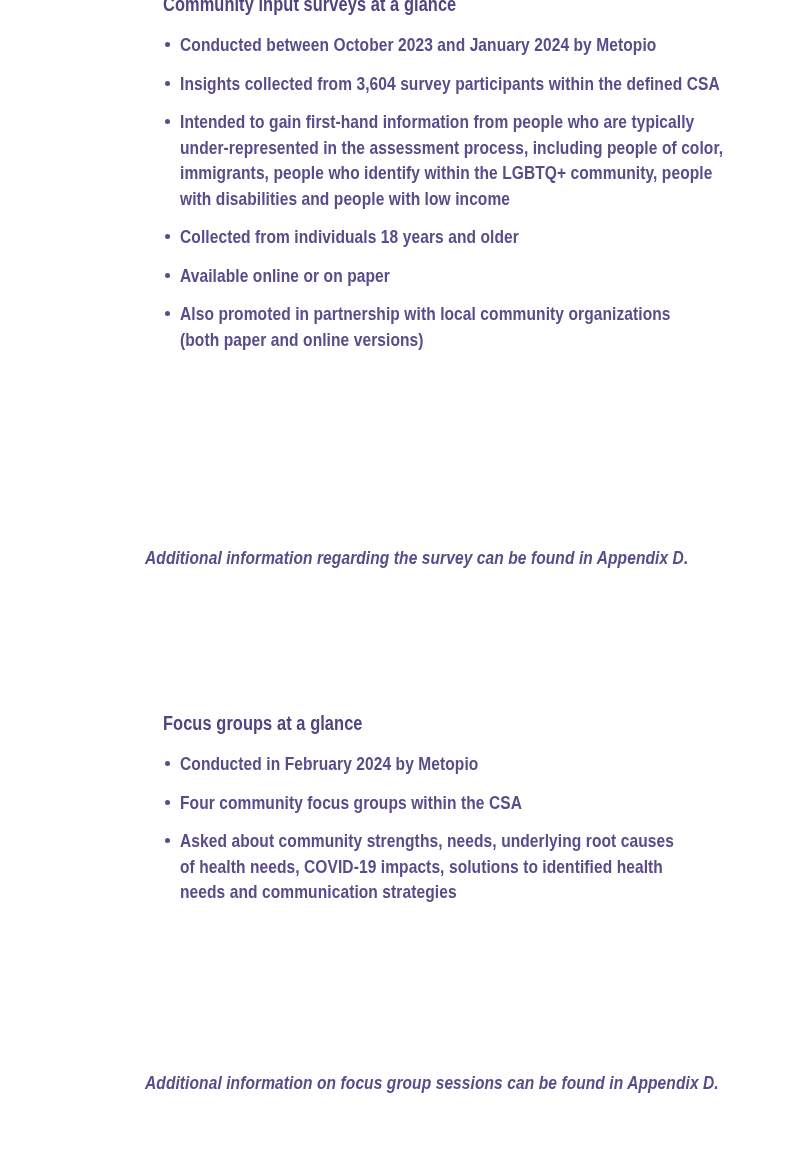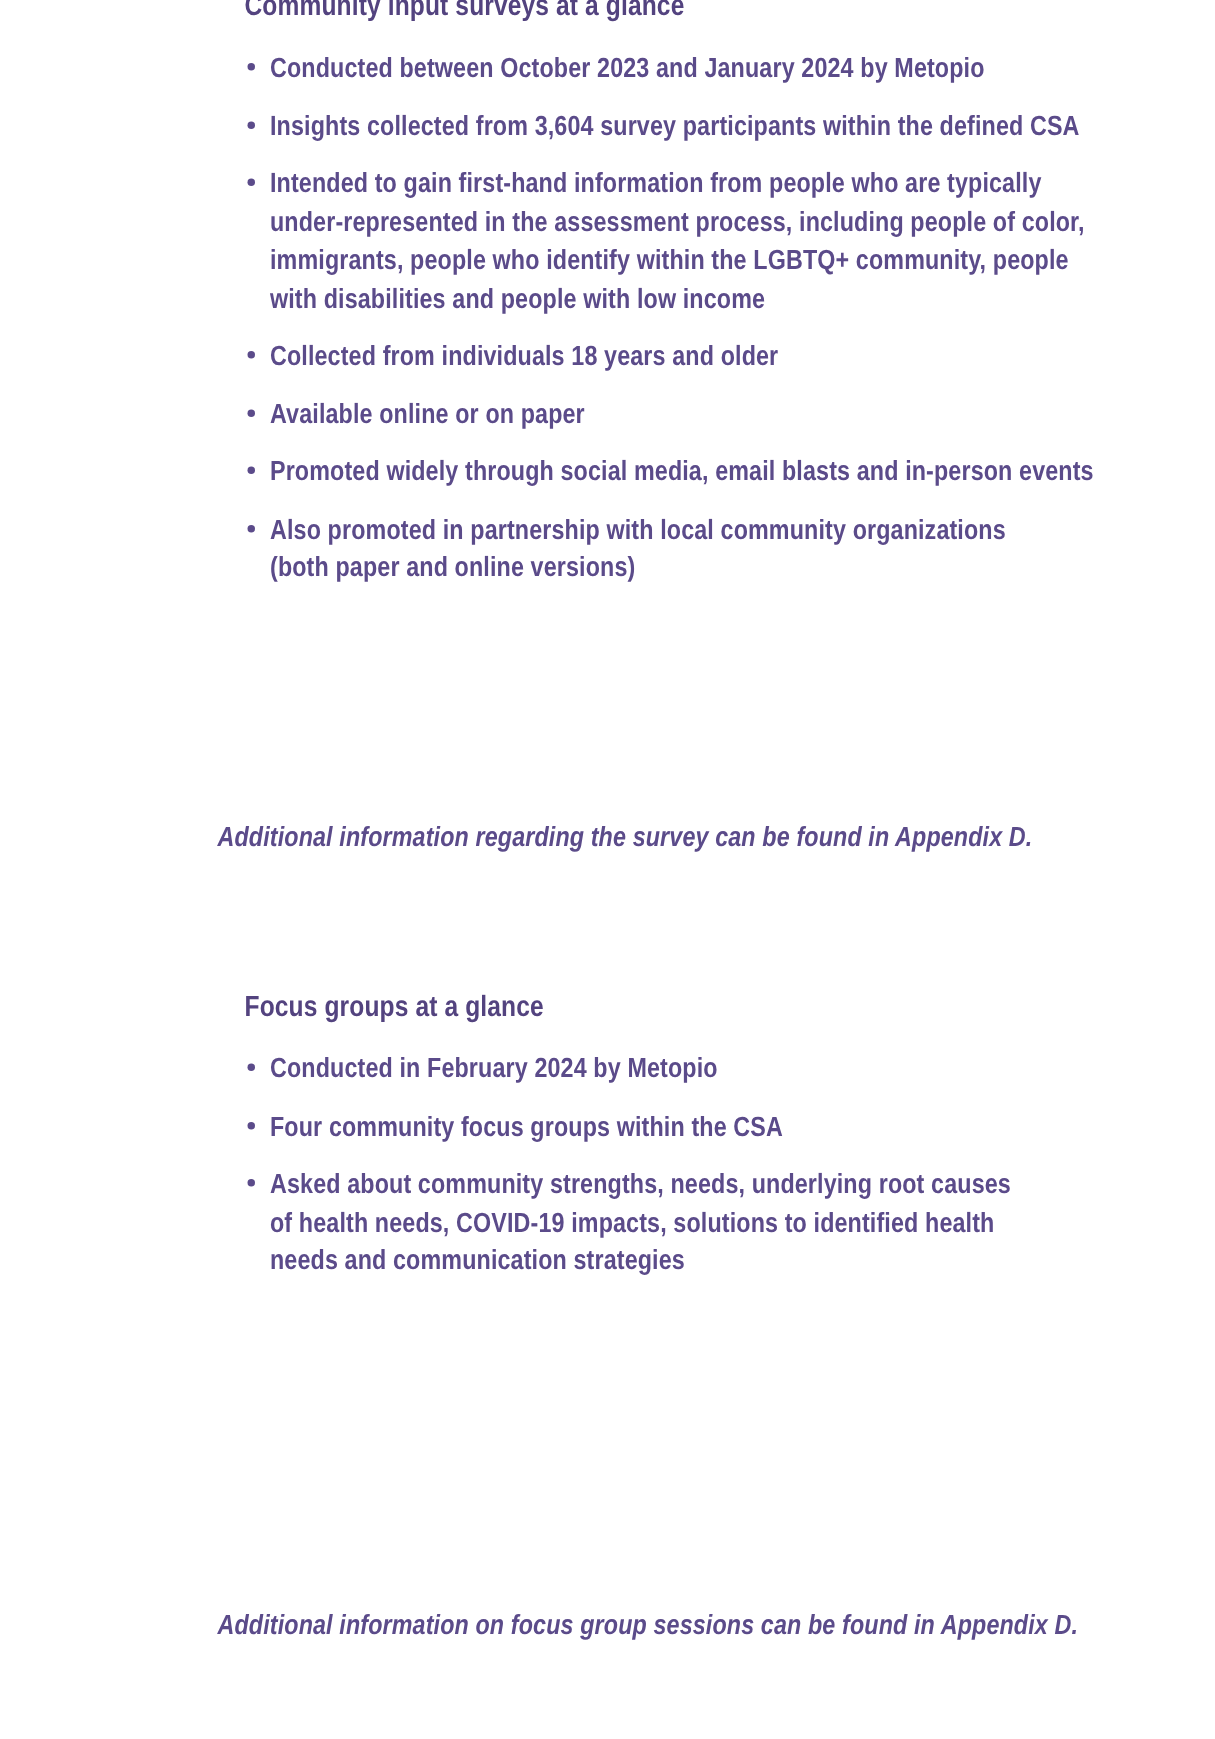--- a/index.html
+++ b/index.html
@@ -84,21 +84,21 @@
     left: 145px;
     font-style: italic;
     font-size: 18.5px;
     line-height: 24px;
     color: #5b4b8a;
   }
 
   
   #survey-section   { top: -7px; }
   #survey-note      { top: 546px; }
-  #focus-section    { top: 660px; }
+  #focus-section    { top: 712px; }
   #focus-note       { top: 1071px; }
 </style>
 </head>
 <body style="background: rgb(255, 255, 255);">
 
 <div class="page">
 
   <div class="section" id="survey-section">
     <div class="heading cond" style="color: rgb(83, 67, 127);">Community input surveys at a glance</div>
     <ul class="bullets" id="survey-bullets">
@@ -117,24 +117,20 @@
           <span class="line cond">immigrants, people who identify within the LGBTQ+ community, people</span>
           <span class="line cond">with disabilities and people with low income</span>
         </li>
         <li>
           <span class="dot" style="background: rgb(91, 75, 138);"></span>
           <span class="line cond">Collected from individuals 18 years and older</span>
         </li>
         <li>
           <span class="dot" style="background: rgb(91, 75, 138);"></span>
           <span class="line cond">Available online or on paper</span>
-        </li>
-        <li>
-          <span class="dot" style="background: rgb(91, 75, 138);"></span>
-          <span class="line cond">Promoted widely through social media, email blasts and in-person events</span>
         </li>
         <li>
           <span class="dot" style="background: rgb(91, 75, 138);"></span>
           <span class="line cond">Also promoted in partnership with local community organizations</span>
           <span class="line cond">(both paper and online versions)</span>
         </li>
       </ul>
   </div>
 
   <div class="note cond" id="survey-note">Additional information regarding the survey can be found in Appendix D.</div>

